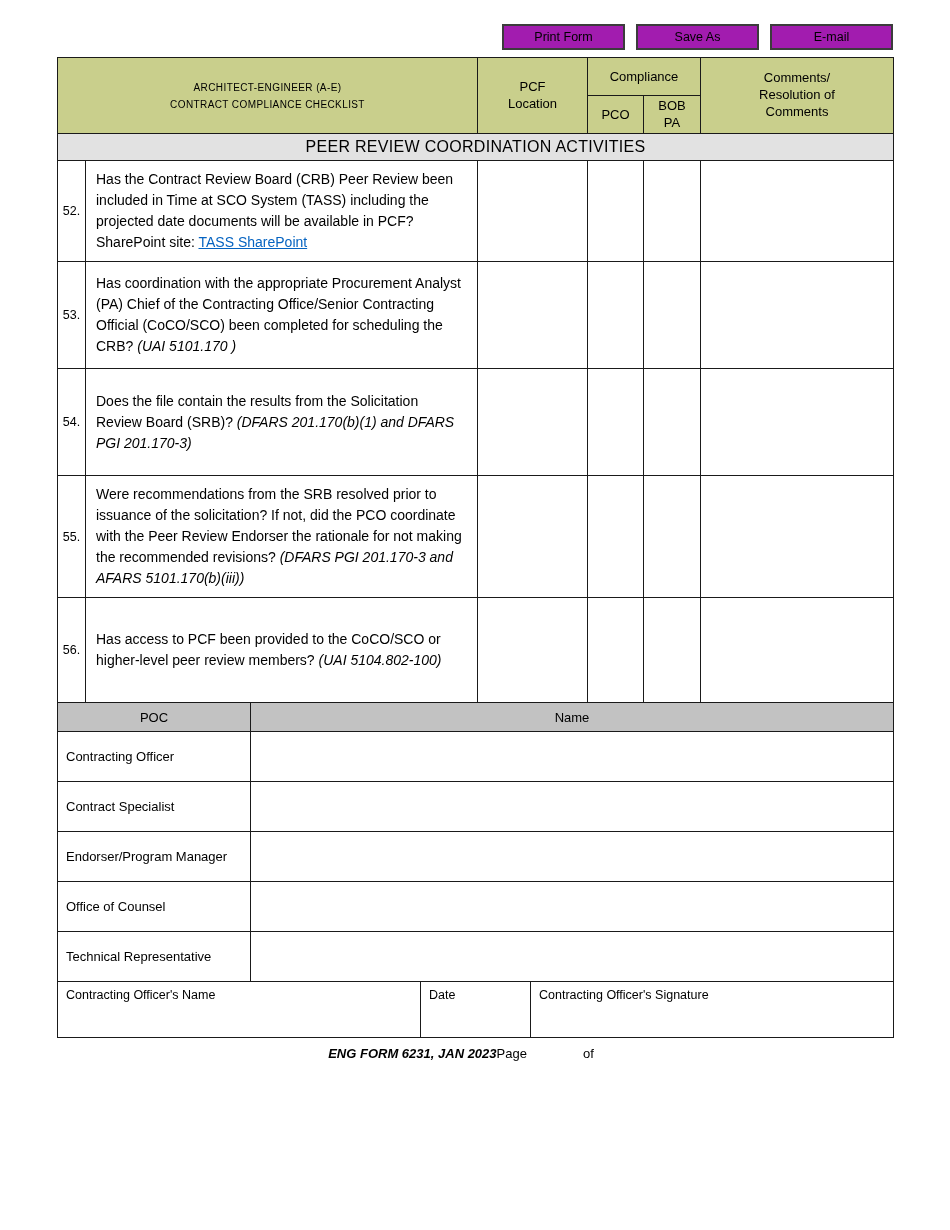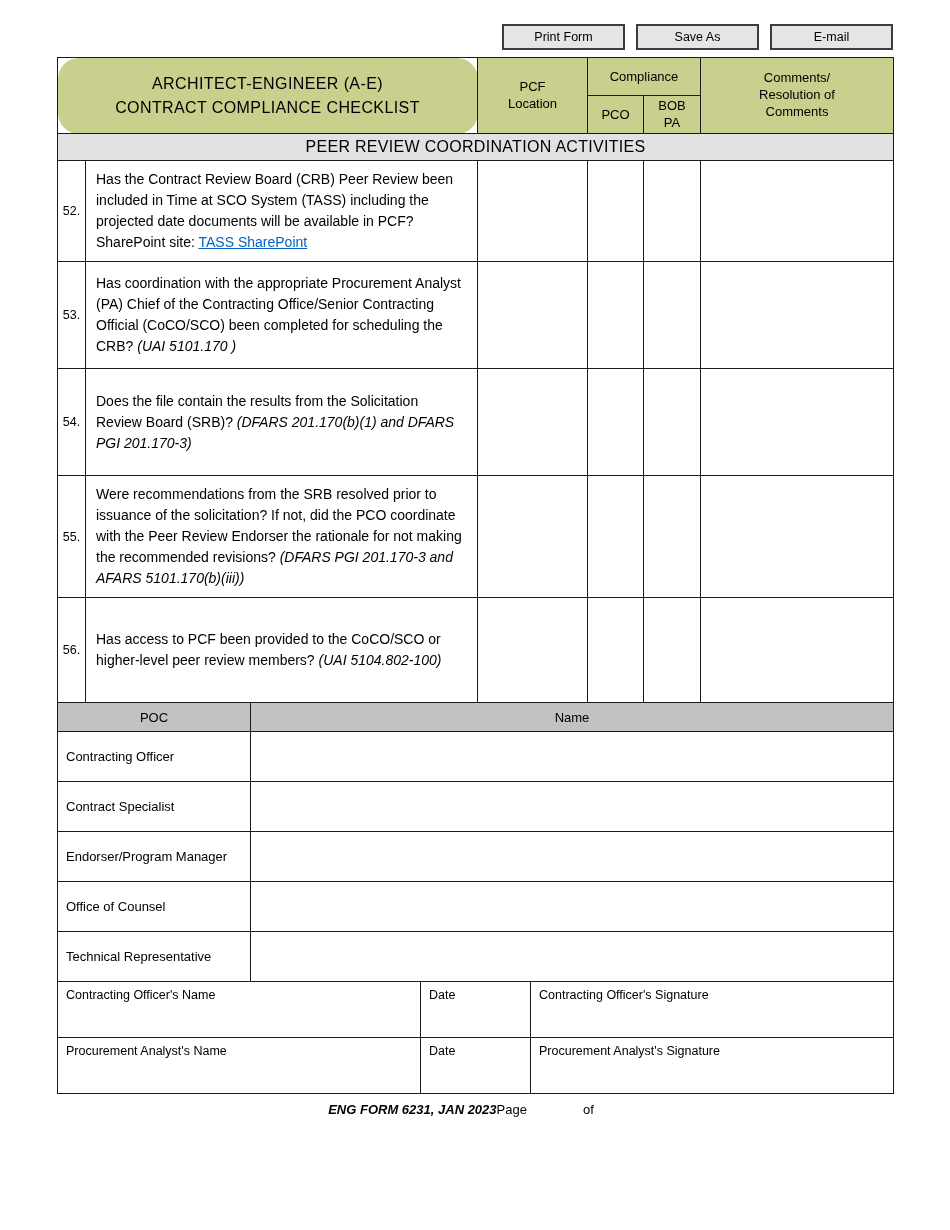--- a/index.html
+++ b/index.html
@@ -16,36 +16,36 @@
     --poc-gray:#c2c2c2;
     --link-blue:#0563c1;
     --line:#1a1a1a;
   }
   .page { width:950px; padding:24px 57px 0 57px; }
 
   
   .toolbar { display:flex; justify-content:flex-end; gap:11px; margin-bottom:7px; }
   .btn{
     width:123px; height:26px;
-    background:#e5e5e5;
+    background:#a21caf;
     border:2px solid #3c3c3c;
     font-family:"Liberation Sans", sans-serif;
     font-size:12.5px;
     display:flex; align-items:center; justify-content:center;
     cursor:pointer;
   }
 
   
   table { border-collapse:collapse; width:836px; table-layout:fixed; }
   td, th { border:1px solid var(--line); font-weight:normal; }
   .mt2, .mt3 { margin-top:-1px; }
 
   
   .hdr th { background:var(--header-green); text-align:center; vertical-align:middle; }
-  .title-cell { font-size:16px; letter-spacing:.4px;border-radius:21px; }
+  .title-cell { font-size:10px; letter-spacing:.4px; }
   .title-cell .tl { padding:3px 0; }
   .hdr .pcf, .hdr .cmp, .hdr .sub, .hdr .com { font-size:13px; }
   .pre { white-space:pre-line; line-height:1.3; }
   .sub { font-size:12.5px; }
 
   
   .section-row td {
     background:var(--section-gray);
     text-align:center; font-size:16px; letter-spacing:.3px;
     height:27px; vertical-align:middle;
@@ -225,31 +225,20 @@
       <td>
         <span>Contracting Officer's Name</span>
       </td>
       <td>
         <span>Date</span>
       </td>
       <td>
         <span>Contracting Officer's Signature</span>
       </td>
     </tr>
-    <tr class="sig-row">
-      <td>
-        <span>Procurement Analyst's Name</span>
-      </td>
-      <td>
-        <span>Date</span>
-      </td>
-      <td>
-        <span>Procurement Analyst's Signature</span>
-      </td>
-    </tr>
   </tbody>
     </table>
 
   <div class="footer">
     <span class="form-id">ENG FORM 6231, JAN 2023</span>
     <span class="footer-right">
       <span>Page</span>
       <span>of</span>
     </span>
   </div>

